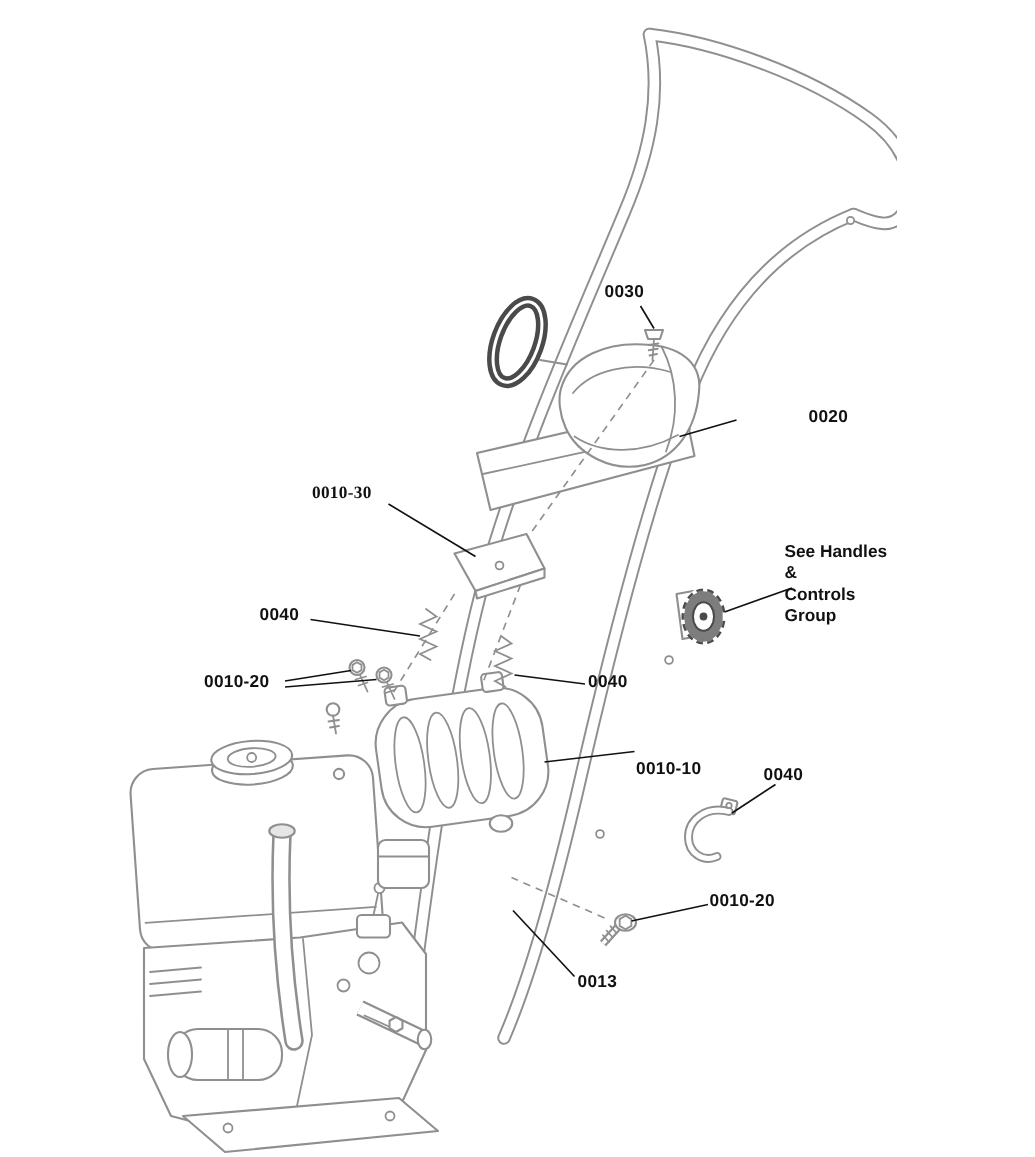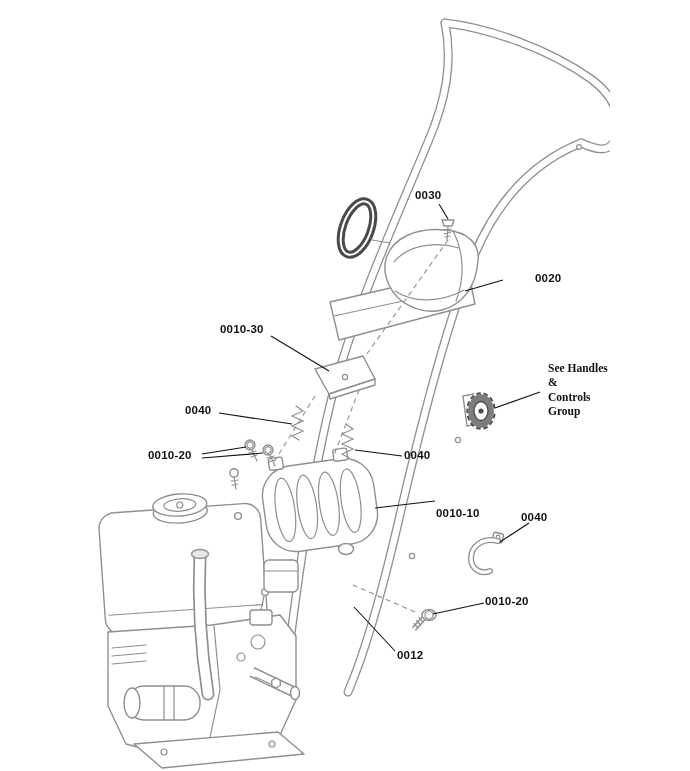--- a/index.html
+++ b/index.html
@@ -4,31 +4,31 @@
 <style>
   :root{
     --c-line:#8f8f8f;
     --c-dark:#4a4a4a;
     --c-label:#111111;
     --c-background:#ffffff;
   }
   html,body{margin:0;padding:0;background:var(--c-background);}
   .stage{
     position:relative;width:598px;height:771px;background:var(--c-background);
-    font-family:"Liberation Sans",sans-serif;overflow:hidden;margin-left:12px;
+    font-family:"Liberation Sans",sans-serif;overflow:hidden;
   }
   .drawing{position:absolute;left:0;top:0;}
   .labels-layer{position:absolute;left:0;top:0;width:100%;height:100%;pointer-events:none;}
   .part-label{
     position:absolute;font-weight:bold;font-size:11.5px;color:var(--c-label);
     letter-spacing:.2px;white-space:nowrap;
   }
   .group-note{
-    position:absolute;left:536px;top:361px;font-weight:bold;font-size:11.5px;
-    color:var(--c-label);white-space:pre-line;line-height:1.25;font-family:Liberation Serif, serif;
+    position:absolute;left:523px;top:361px;font-weight:bold;font-size:11.5px;
+    color:var(--c-label);white-space:pre-line;line-height:1.25;
   }
   
   .part{fill:#ffffff;stroke:var(--c-line);stroke-width:1.4;stroke-linejoin:round;}
   .edge{fill:none;stroke:var(--c-line);stroke-width:1.2;stroke-linecap:round;}
   .edge-f{fill:#ffffff;stroke:var(--c-line);stroke-width:1.2;}
   .dash{fill:none;stroke:var(--c-line);stroke-width:1.1;stroke-dasharray:5 4;}
   .tube-o{fill:none;stroke:var(--c-line);stroke-width:9;stroke-linecap:round;}
   .tube-i{fill:none;stroke:#ffffff;stroke-width:6.4;stroke-linecap:round;}
   .leaders path{stroke:var(--c-label);stroke-width:1.1;fill:none;}
 </style>
@@ -190,27 +190,27 @@
       <path d="M 423,501 L 363,508"></path>
       <path d="M 517,523 L 488,542"></path>
       <path d="M 528,392 L 483,408"></path>
       <path d="M 472,603 L 421,614"></path>
       <path d="M 383,651 L 342,607"></path>
     </g>
   </svg>
 
   <div class="labels-layer">
       <div class="part-label" style="left: 403px; top: 189px;">0030</div>
-      <div class="part-label" style="left: 476px; top: 272px; padding-left: 47px;">0020</div>
-      <div class="part-label" style="left: 208px; top: 323px;">0010-30</div>
+      <div class="part-label" style="left: 492px; top: 272px; padding-left: 47px;">0020</div>
+      <div class="part-label" style="left: 208px; top: 323px; font-family: Liberation Serif, serif;">0010-30</div>
       <div class="part-label" style="left: 173px; top: 404px;">0040</div>
       <div class="part-label" style="left: 136px; top: 449px;">0010-20</div>
       <div class="part-label" style="left: 392px; top: 449px;">0040</div>
       <div class="part-label" style="left: 424px; top: 507px;">0010-10</div>
       <div class="part-label" style="left: 509px; top: 511px;">0040</div>
       <div class="part-label" style="left: 473px; top: 595px;">0010-20</div>
-      <div class="part-label" style="left: 385px; top: 649px;">0012</div>
+      <div class="part-label" style="left: 385px; top: 649px;">0013</div>
     </div>
 
   <div class="group-note">See Handles &amp;
 Controls Group</div>
 
 </div>
 
 </body></html>

